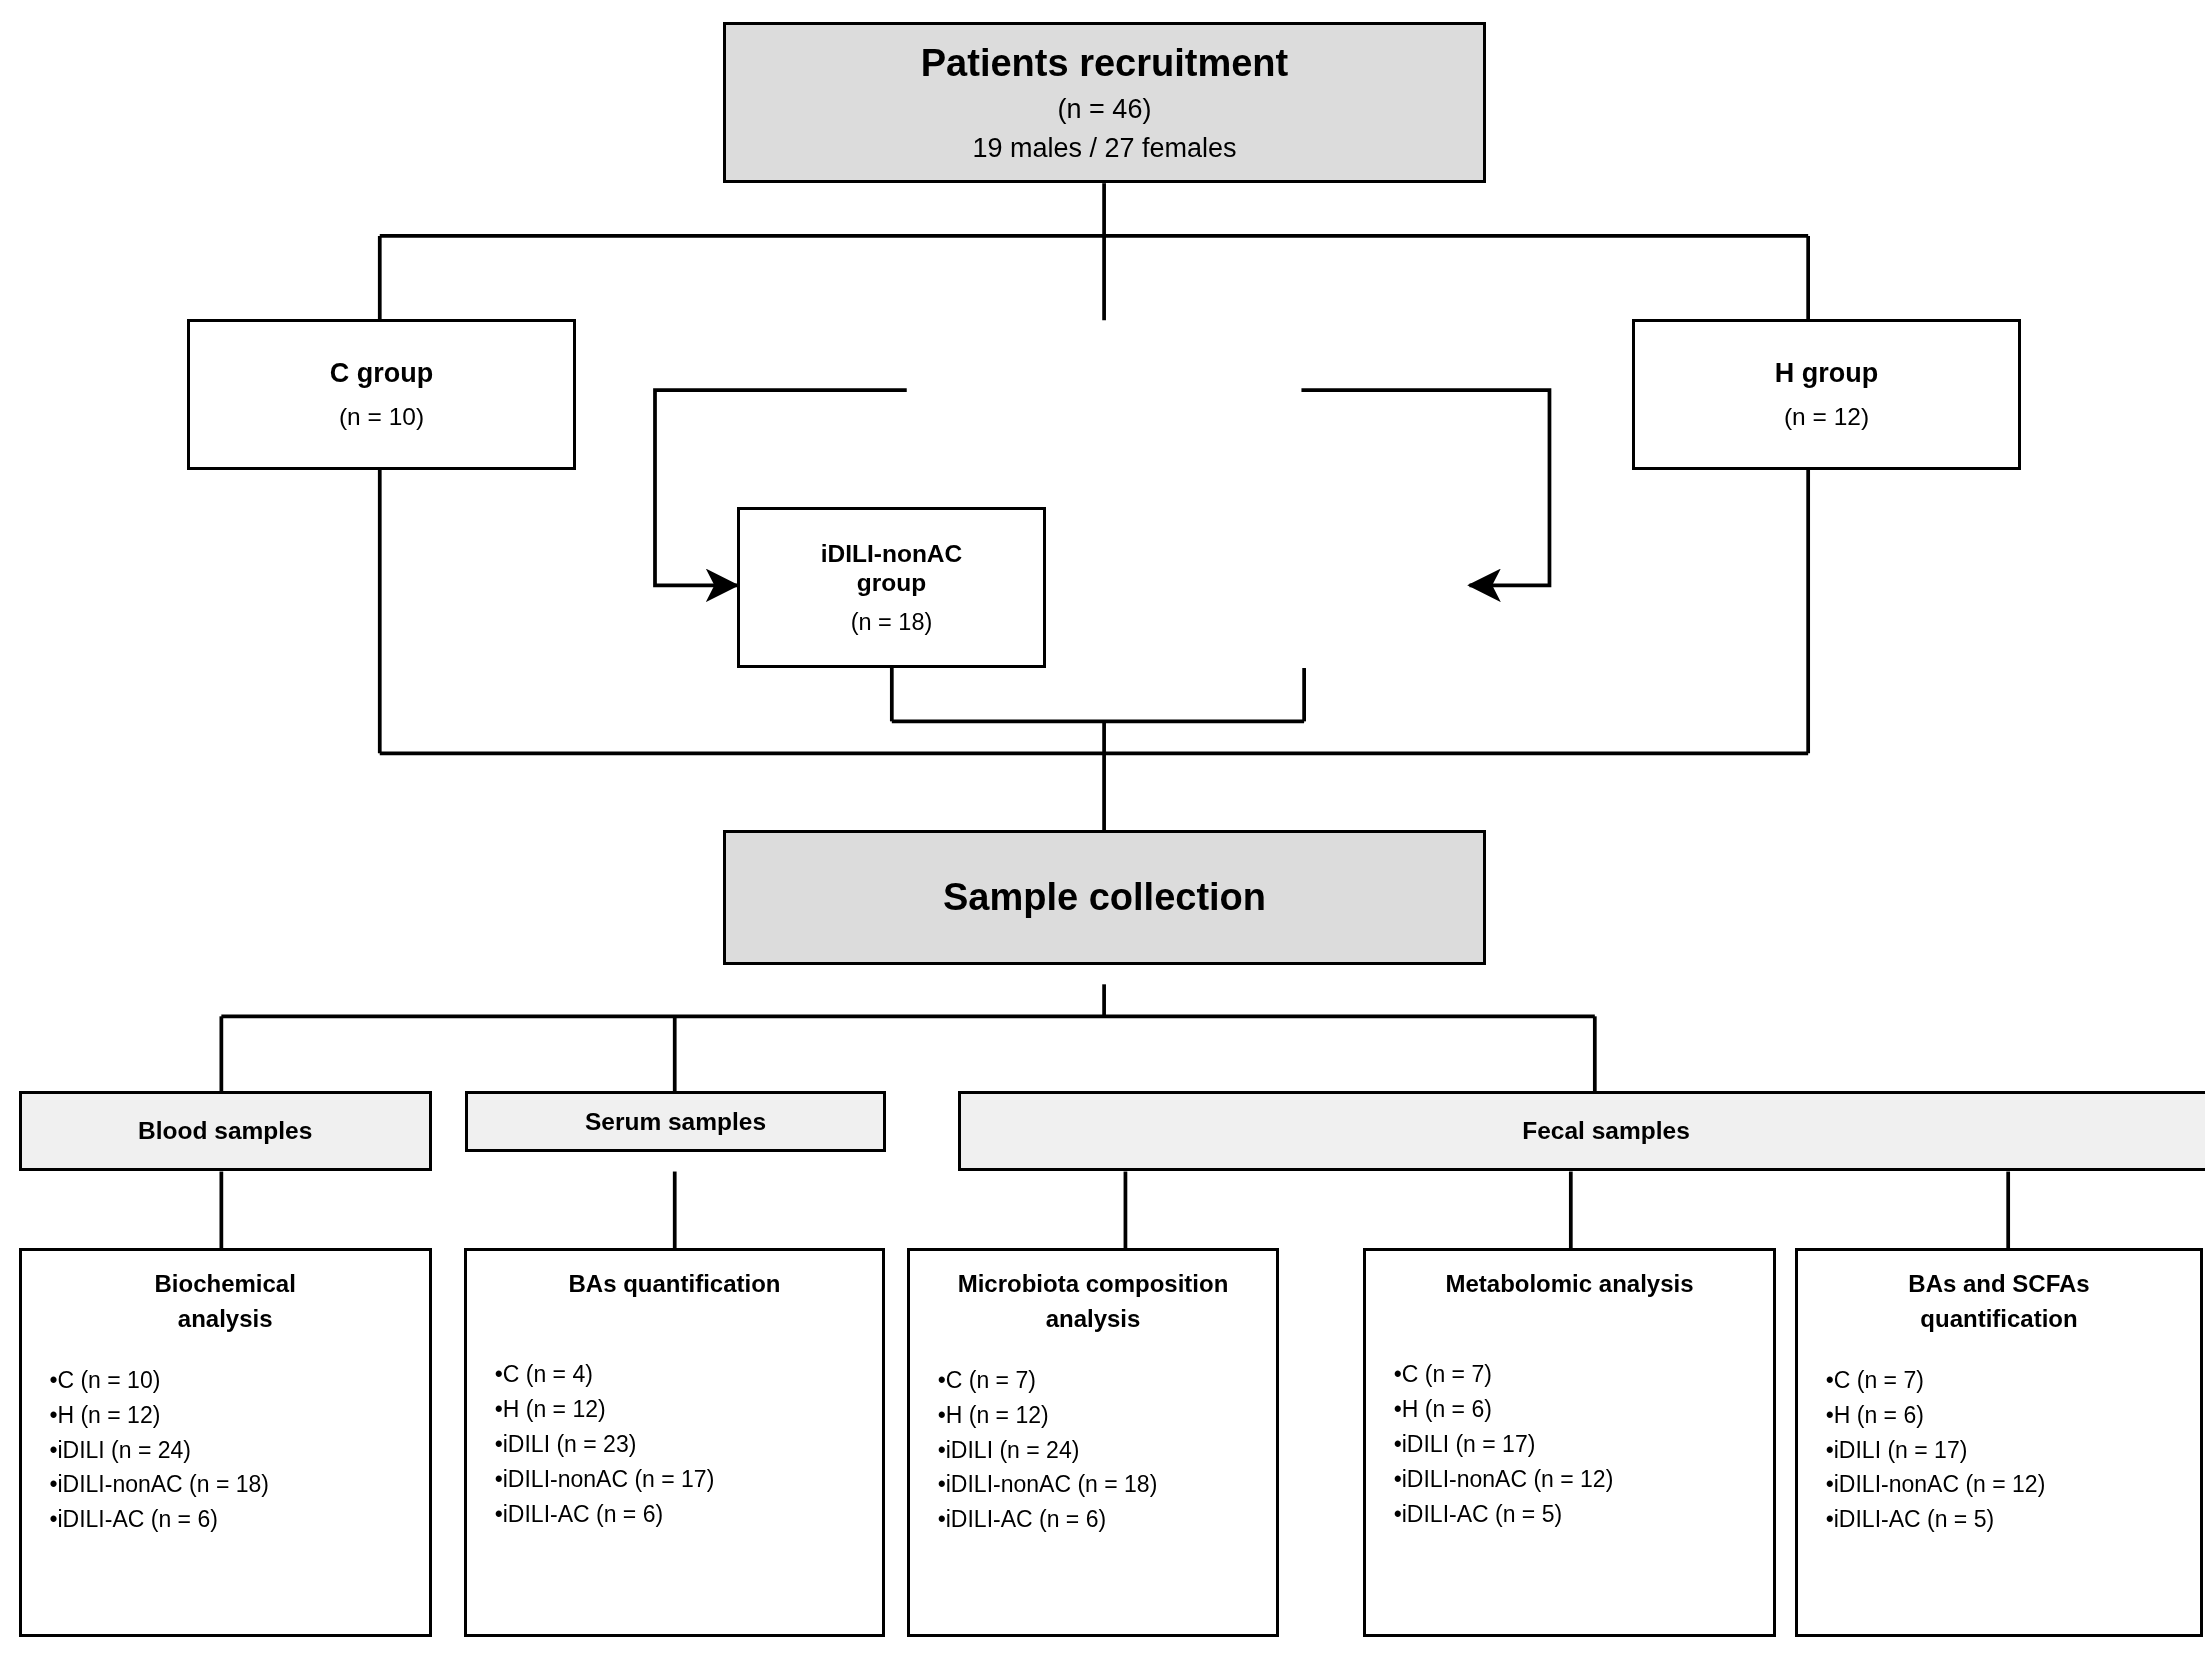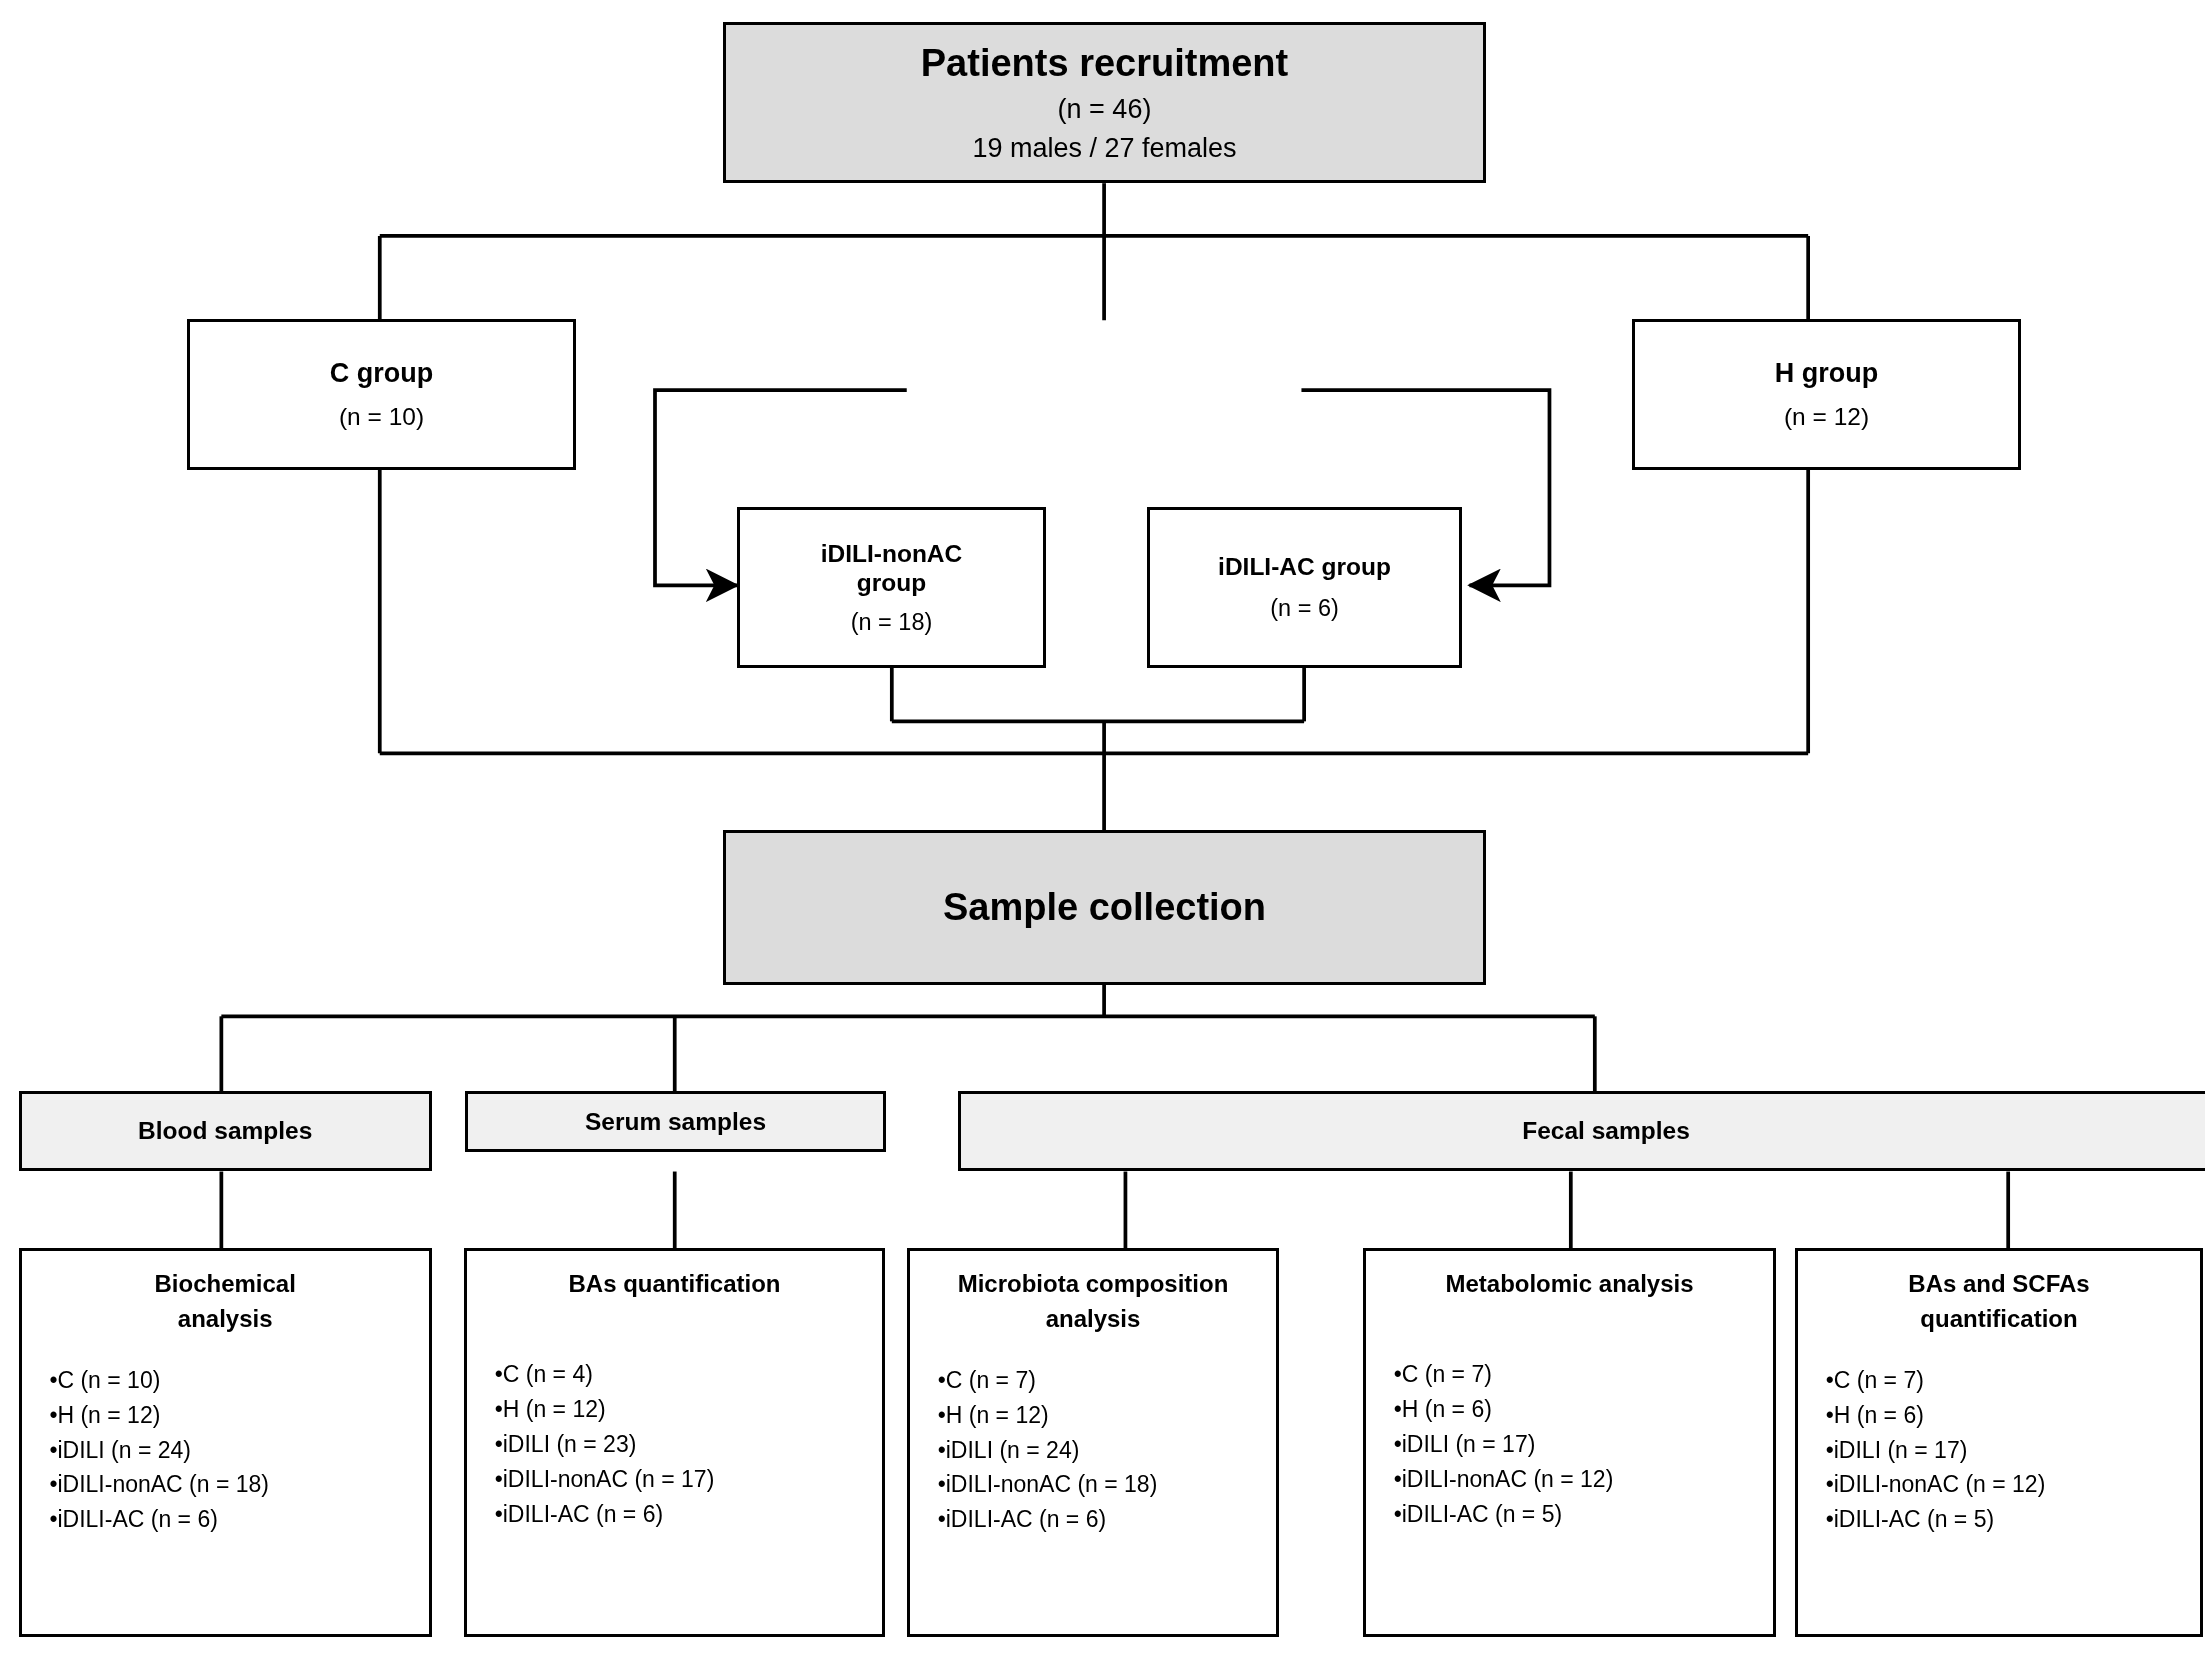--- a/index.html
+++ b/index.html
@@ -140,26 +140,22 @@
     <div class="ttl t-50">H group</div>
     <div class="sub t-46 gap-22">(n = 12)</div>
   </div>
 
   <div class="node" style="left:737px; top:507px; width:309px; height:161px;">
     <div class="ttl t-46">iDILI-nonAC</div>
     <div class="ttl t-46">group</div>
     <div class="sub t-44 gap-18">(n = 18)</div>
   </div>
 
-  <div class="node" style="left:1147px; top:507px; width:315px; height:161px;">
-    <div class="ttl t-46">iDILI-AC  group</div>
-    <div class="sub t-44 gap-22">(n = 6)</div>
-  </div>
-
-  <div class="node shaded" style="left:723px; top:830px; width:763px; height:155px;">
+
+  <div class="node shaded" style="left:723px; top:830px; width:763px; height:135px;">
     <div class="ttl t-72">Sample collection</div>
   </div>
 
   <div class="node shadedlt" style="left:18.7px; top:1091px; width:413px; height:80px;">
     <div class="ttl t-46">Blood samples</div>
   </div>
 
   <div class="node shadedlt" style="left:465px; top:1091px; width:421px; height:61px;">
     <div class="ttl t-46">Serum samples</div>
   </div>

